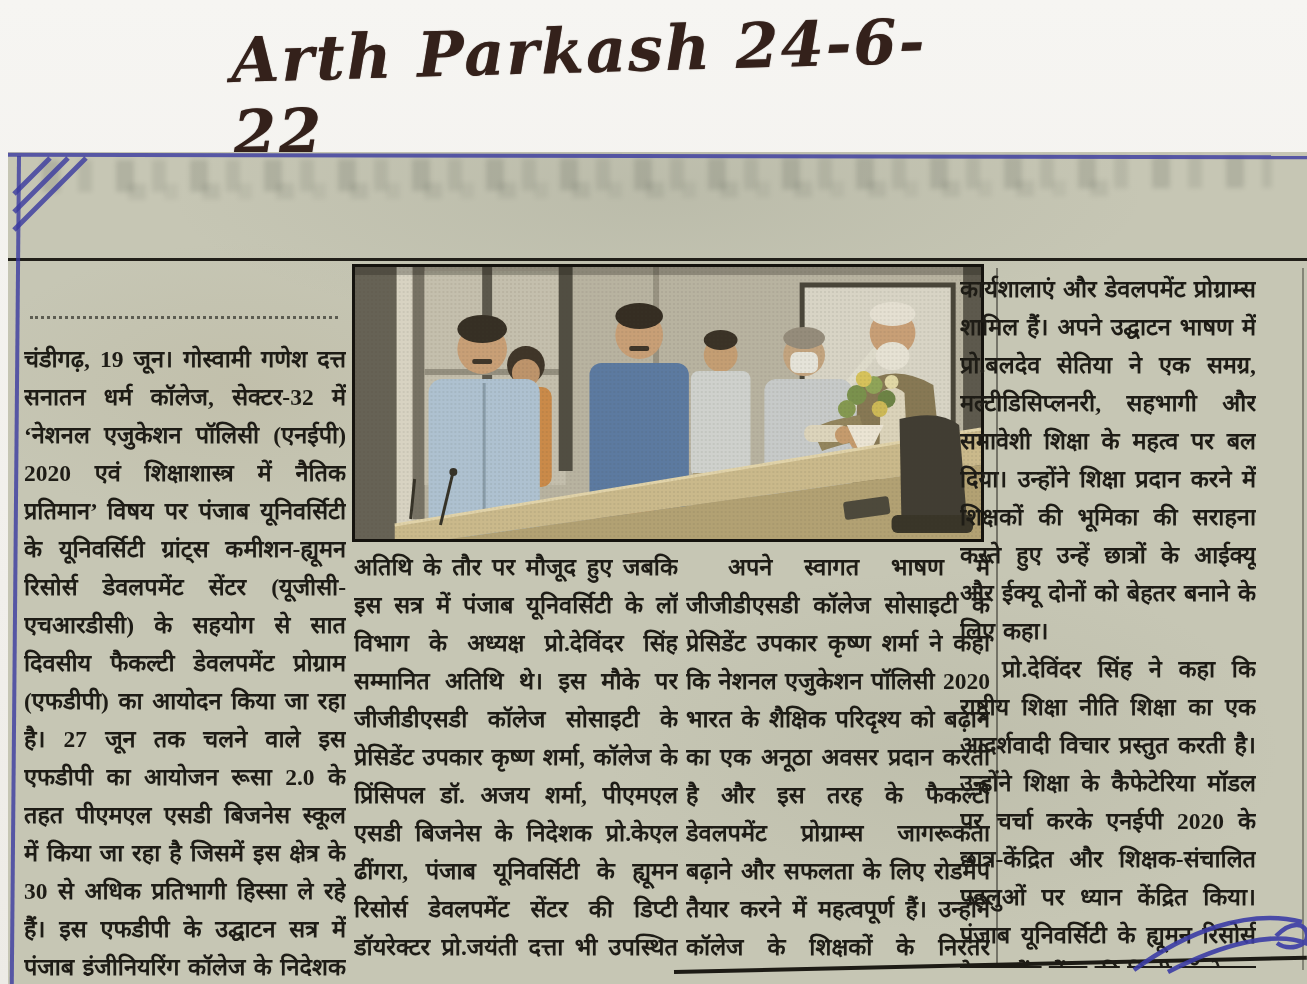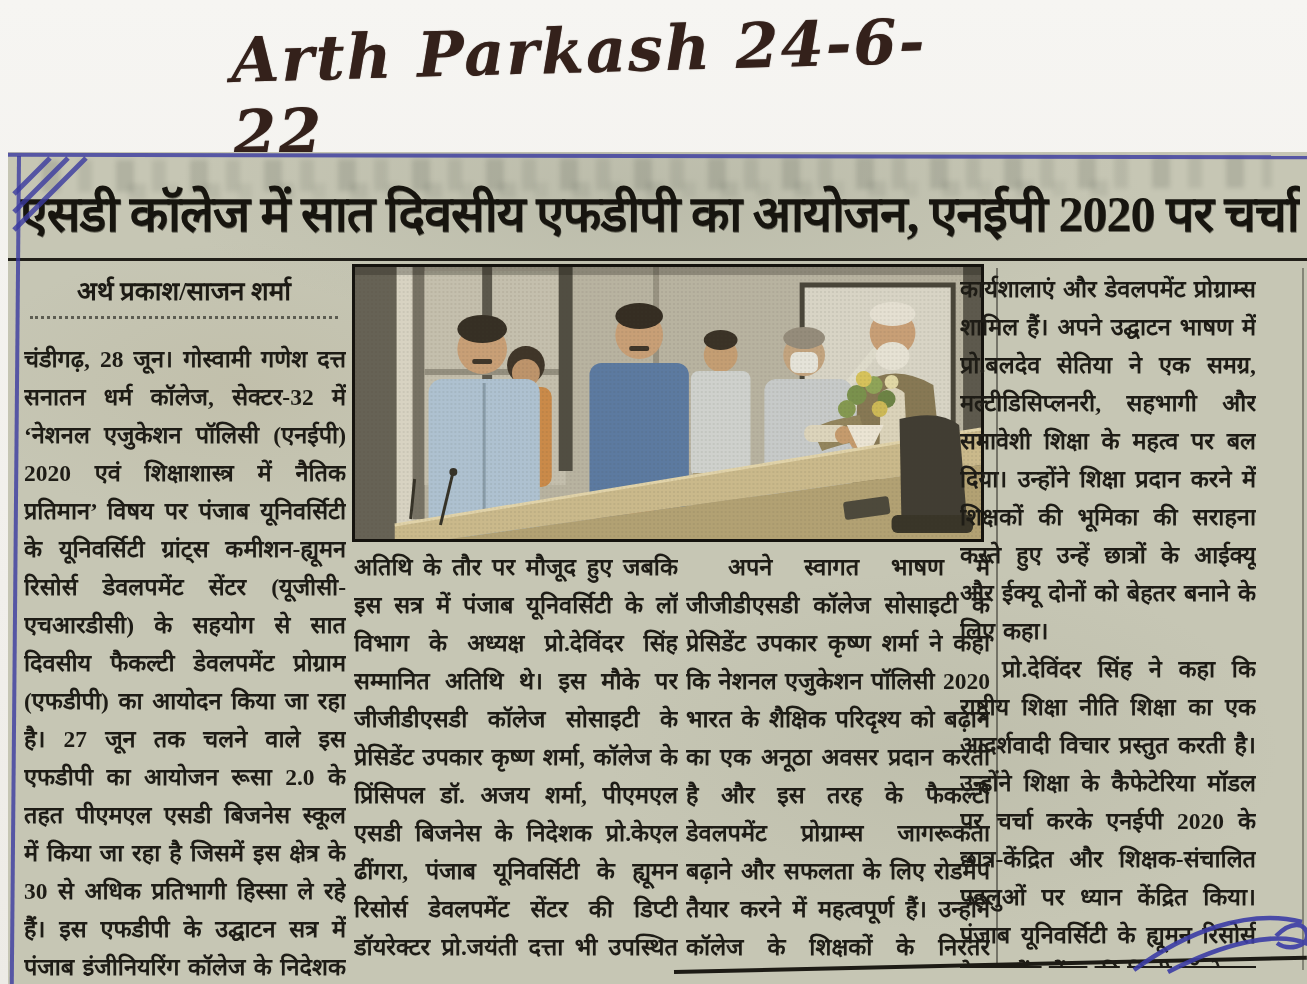--- a/index.html
+++ b/index.html
@@ -62,28 +62,26 @@
 
 <div class="canvas">
 
   <div class="handwriting">Arth Parkash 24-6-22</div>
 
   <div class="clipping">
 
     <div class="ghost-row"></div>
     <div class="ghost-row r2"></div>
 
-    <div class="headline">एसडी कॉलेज में सात दिवसीय एफडीपी का आयोजन, एनईपी 2020 पर चर्चा</div>
     <div class="headline-rule"></div>
 
-    <div class="byline">अर्थ प्रकाश/साजन शर्मा</div>
     <div class="byline-rule"></div>
 
     <div class="col col1">
-      <p><b>चंडीगढ़, 28 जून।</b>
+      <p><b>चंडीगढ़, 19 जून।</b>
          <span>गोस्वामी गणेश दत्त सनातन धर्म कॉलेज, सेक्टर-32 में ‘नेशनल एजुकेशन पॉलिसी (एनईपी) 2020 एवं शिक्षाशास्त्र में नैतिक प्रतिमान’ विषय पर पंजाब यूनिवर्सिटी के यूनिवर्सिटी ग्रांट्स कमीशन-ह्यूमन रिसोर्स डेवलपमेंट सेंटर (यूजीसी-एचआरडीसी) के सहयोग से सात दिवसीय फैकल्टी डेवलपमेंट प्रोग्राम (एफडीपी) का आयोदन किया जा रहा है। 27 जून तक चलने वाले इस एफडीपी का आयोजन रूसा 2.0 के तहत पीएमएल एसडी बिजनेस स्कूल में किया जा रहा है जिसमें इस क्षेत्र के 30 से अधिक प्रतिभागी हिस्सा ले रहे हैं। इस एफडीपी के उद्घाटन सत्र में पंजाब इंजीनियरिंग कॉलेज के निदेशक प्रो.बलदेव सेतिया मुख्य</span></p>
     </div>
 
     <div class="photo-frame">
       <svg viewBox="0 0 630 272" preserveAspectRatio="none">
         <defs>
           <pattern id="halftone" width="4" height="4" patternUnits="userSpaceOnUse">
             <circle cx="1" cy="1" r=".7" fill="rgba(45,40,32,.22)"></circle>
           </pattern>
         </defs>

